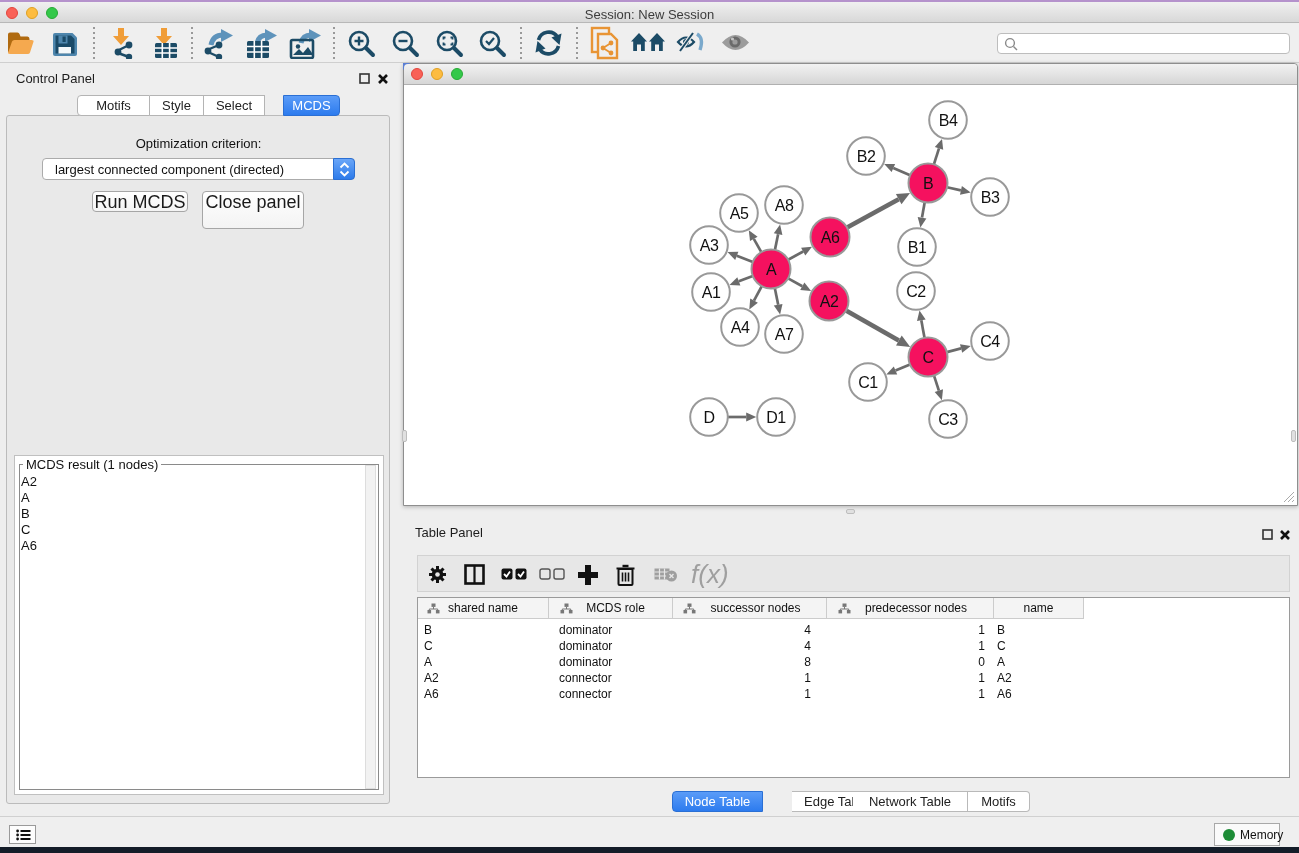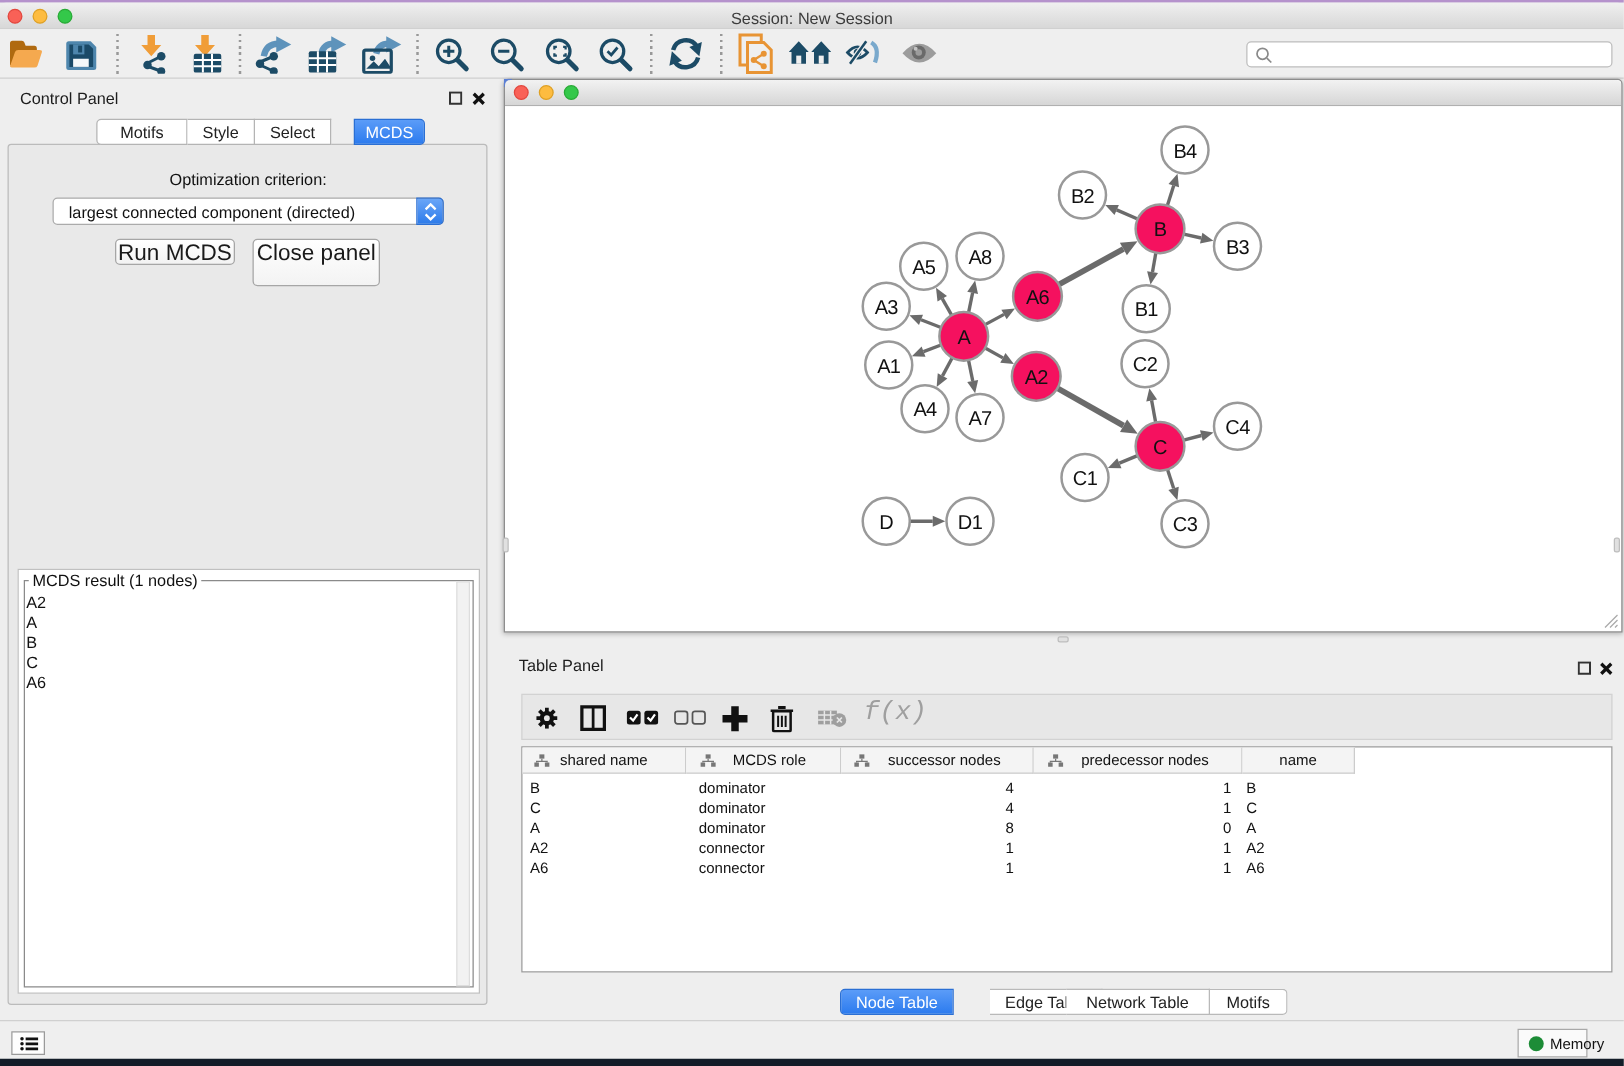--- a/index.html
+++ b/index.html
@@ -361,21 +361,21 @@
   <path d="M0.5 4.5 h18" stroke="#111" stroke-width="2"></path>
   <path d="M6.5 2 h6" stroke="#111" stroke-width="2.4"></path>
   <path d="M6.5 8.5 v9 M9.5 8.5 v9 M12.5 8.5 v9" stroke="#111" stroke-width="1.6"></path>
  </svg>
  <svg class="abs" style="left:236px;top:12px" width="24" height="14" viewBox="0 0 24 14">
   <rect x="0.5" y="0.5" width="15" height="11" fill="#9f9f9f"></rect>
   <path d="M0.5 4 h15 M0.5 8 h15 M5.5 0.5 v11 M10.5 0.5 v11" stroke="#e7e7e7" stroke-width="1.2"></path>
   <circle cx="17.5" cy="8" r="5.5" fill="#9f9f9f"></circle>
   <path d="M15.5 6 l4 4 M19.5 6 l-4 4" stroke="#e7e7e7" stroke-width="1.4"></path>
  </svg>
- <div class="abs" style="left:273px;top:3px;width:40px;font-size:21px;font-style:italic;color:#9f9f9f;font-family:Liberation Mono, monospace">f(x)</div>
+ <div class="abs" style="left:273px;top:3px;width:40px;font-size:26px;font-style:italic;color:#9f9f9f;font-family:Liberation Sans, sans-serif">f(x)</div>
 </div>
 <div class="abs tbl">
  <div class="abs th" style="left:0;width:131px">
   <svg class="abs" style="left:9px;top:5px" width="13" height="11" viewBox="0 0 13 11">
    <rect x="4.5" y="0.5" width="4" height="3.4" fill="#777"></rect>
         <rect x="0.5" y="7" width="3.6" height="3.4" fill="#777"></rect>
         <rect x="8.9" y="7" width="3.6" height="3.4" fill="#777"></rect>
    <path d="M6.5 4 v2 M2.3 7 V6 h8.4 v1" stroke="#777" fill="none"></path>
   </svg><span style="">shared name</span></div>
  <div class="abs th" style="left:131px;width:124px">
@@ -414,18 +414,18 @@
  <div class="abs" style="left:9px;top:8px;width:27px;height:19px;background:#fdfdfd;border:1px solid #9a9a9a">
   <svg class="abs" style="left:6px;top:3px" width="15" height="12" viewBox="0 0 15 12">
    <g fill="#111">
           <circle cx="1.6" cy="2" r="1.4"></circle>
           <circle cx="1.6" cy="6" r="1.4"></circle>
           <circle cx="1.6" cy="10" r="1.4"></circle>
         </g>
    <path d="M4.5 2 h10 M4.5 6 h10 M4.5 10 h10" stroke="#111" stroke-width="2.2"></path>
   </svg>
  </div>
- <div class="abs" style="left:1214px;top:6px;width:56px;height:23px;background:#fafafa;border:1px solid #a8a8a8">
+ <div class="abs" style="left:1214px;top:6px;width:66px;height:23px;background:#fafafa;border:1px solid #a8a8a8">
   <div class="abs" style="left:8px;top:5px;width:12px;height:12px;border-radius:50%;background:#1d8c37"></div>
   <div class="abs" style="left:25px;top:4px;font-size:12px;color:#111">Memory</div>
  </div>
 </div>
 <div class="abs darkstrip"></div>
 
 </body></html>

